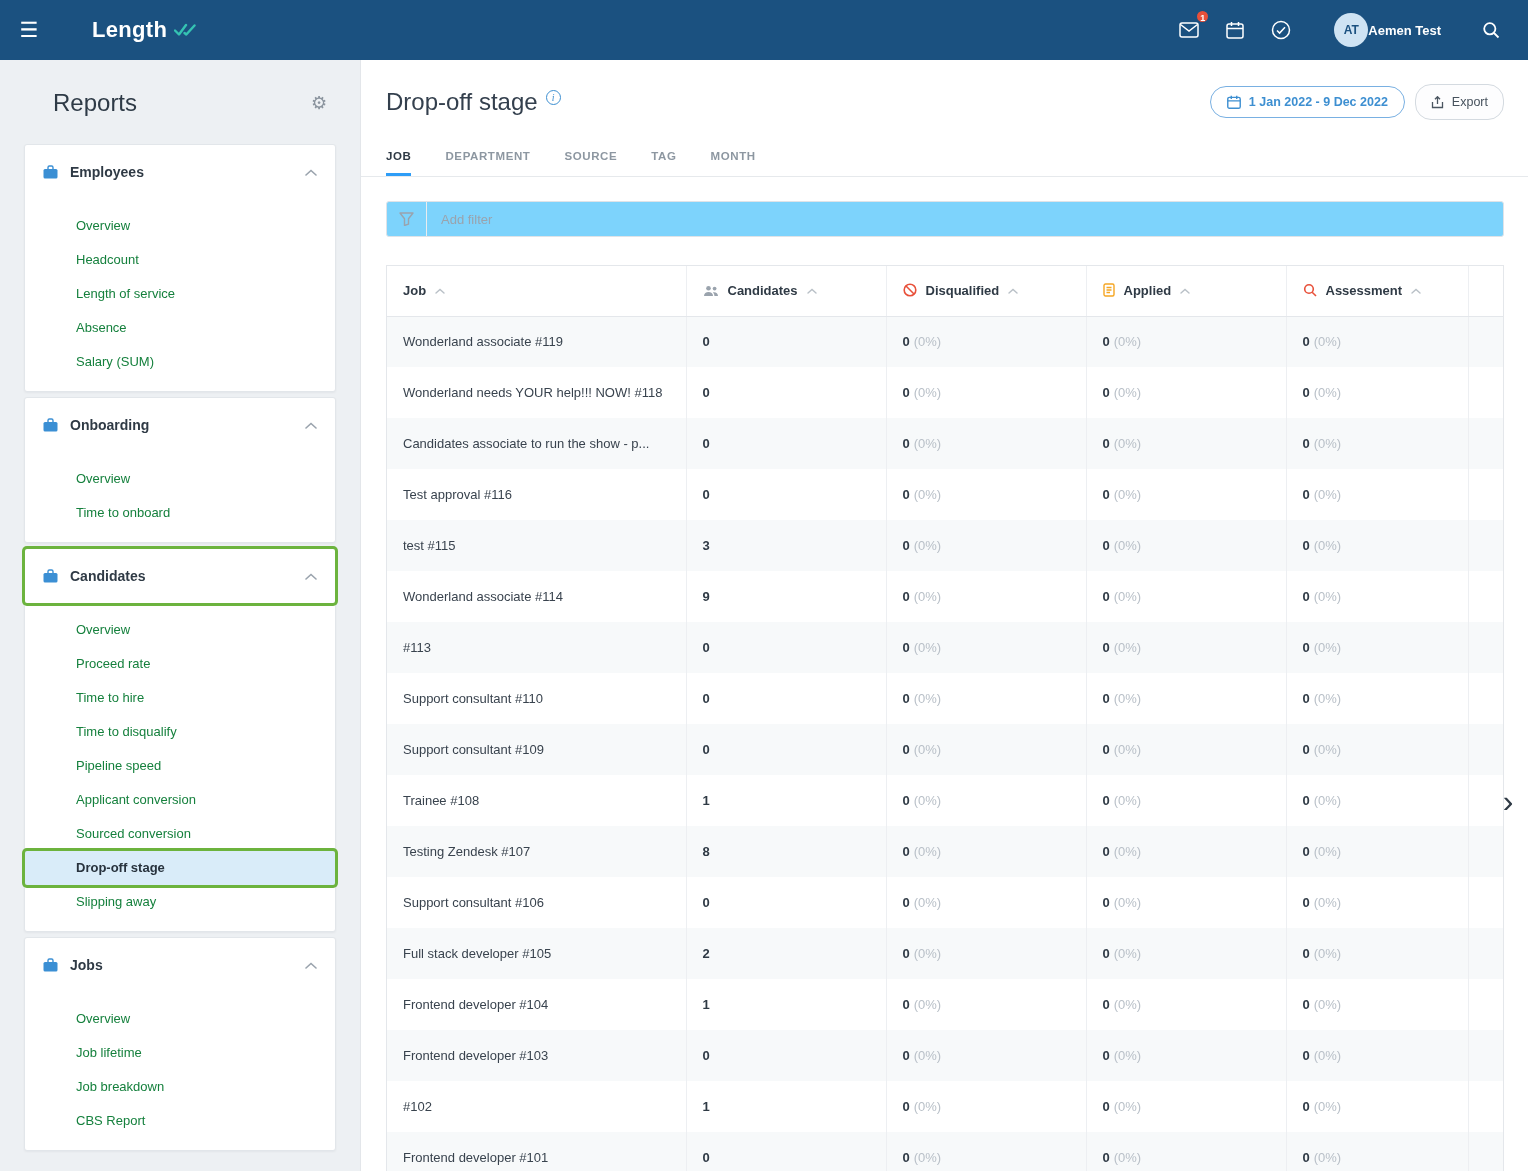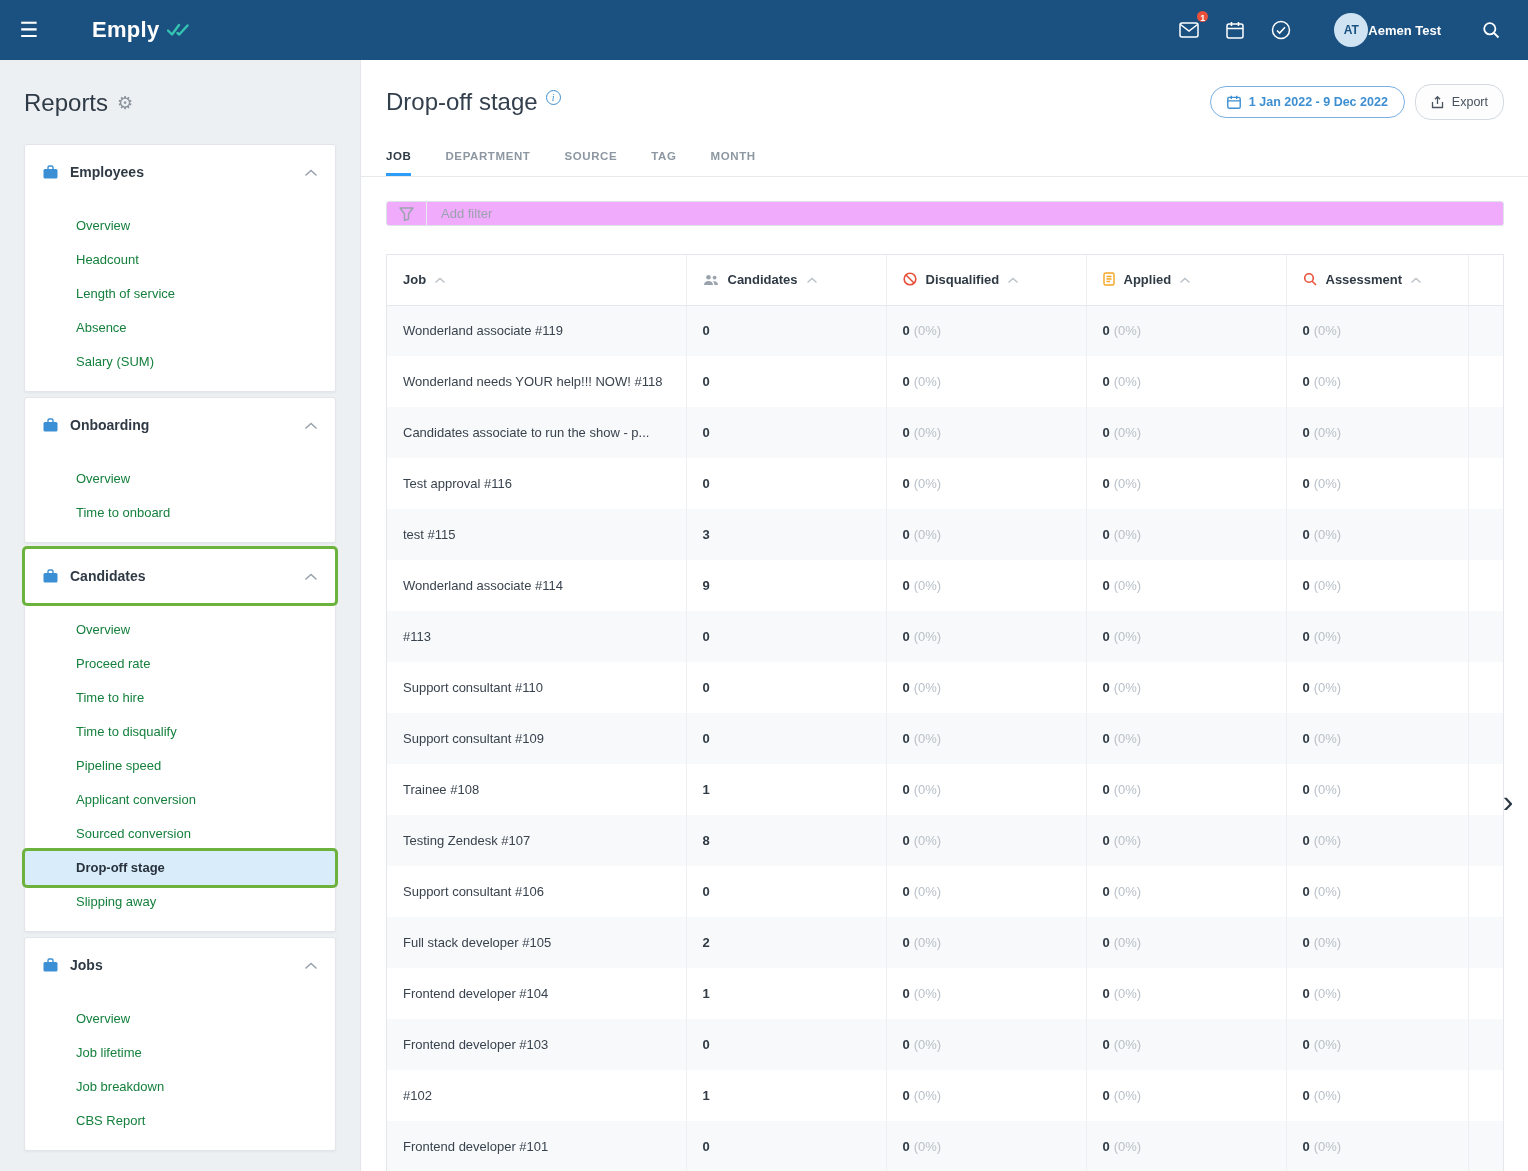--- a/index.html
+++ b/index.html
@@ -20,22 +20,22 @@
     border-radius:9px; background:#e8503a; color:#fff; font-size:9px; line-height:15px;
     text-align:center; font-weight:700; border:2px solid #1b5180; }
   .user { display:flex; align-items:center; margin:0 14px 0 30px; cursor:pointer; }
   .avatar { width:34px; height:34px; border-radius:50%; background:#cfe3f3; color:#1b5180;
     font-size:12px; font-weight:700; display:flex; align-items:center; justify-content:center; }
   .user-name { color:#fff; font-size:13px; font-weight:700; }
   .search-btn { margin-left:16px; }
 
   
   .sidebar { position:fixed; top:60px; left:0; width:360px; bottom:0; background:#edf0f3; }
-  .sidebar-head { display:flex; align-items:center; 
-    padding:26px 24px 24px 24px; }
+  .sidebar-head { display:flex; align-items:center; justify-content:space-between;
+    padding:26px 24px 24px 24px;margin-left:29px; }
   .sidebar-head h1 { margin:0; font-size:24px; font-weight:500; color:#2e3a46; line-height:32px; }
   .gear { width:34px; height:34px; border-radius:50%; border:none; background:transparent;
     color:#8b949e; font-size:18px; cursor:pointer; line-height:1; }
   .card { background:#fff; border:1px solid #e2e6ea; border-radius:3px; margin:0 24px 5px;
     box-shadow:0 1px 2px rgba(31,45,61,.05); }
   .section-header { display:flex; align-items:center; gap:12px; height:54px; padding:0 18px;
     font-size:14px; font-weight:700; color:#2f3a45; cursor:pointer; }
   .section-header.hl { box-shadow:0 0 0 3px #6cb33e; border-radius:2px; position:relative;
     background:#fff; z-index:2; }
   .sec-chev { margin-left:auto; display:flex; }
@@ -62,22 +62,22 @@
     border-radius:16px; border:1px solid #d4dae0; background:#fdfdfe; color:#47525d;
     font-size:12.5px; cursor:pointer; font-family:inherit; }
 
   .tabs { display:flex; gap:34px; padding:30px 0 0 25px; border-bottom:1px solid #e6e9ec; }
   .tab { font-size:11.5px; font-weight:700; letter-spacing:.6px; color:#8d97a1;
     padding-bottom:14px; position:relative; cursor:pointer; }
   .tab.active { color:#2e3944; }
   .tab.active::after { content:""; position:absolute; left:0; right:0; bottom:0; height:3px;
     background:#2e9df7; }
 
-  .filter-bar { display:flex; align-items:center; margin:24px 24px 0 25px; height:25px;
-    border:1px solid #dfe3e8; border-radius:3px; background:#f0abfc; }
+  .filter-bar { display:flex; align-items:center; margin:24px 24px 0 25px; height:36px;
+    border:1px solid #dfe3e8; border-radius:3px; background:#7dd3fc; }
   .funnel { width:40px; align-self:stretch; display:flex; justify-content:center;
     align-items:center; border-right:1px solid #e9ecef; }
   .filter-bar input { flex:1; border:none; outline:none; padding:0 14px; font-size:13px;
     color:#39434e; font-family:inherit; background:transparent; }
   .filter-bar input::placeholder { color:#9aa3ad; }
 
   .table-wrap { margin:28px 24px 0 25px; border:1px solid #e4e7eb; border-bottom:none;
     overflow:hidden; }
   table { border-collapse:collapse; table-layout:fixed; width:1119px; }
   th { height:50px; text-align:left; padding:0 8px 0 16px; font-size:13px; font-weight:700;
@@ -95,21 +95,21 @@
   .scroll-right { position:absolute; right:5px; top:722px; width:30px; height:38px; border:none;
     background:transparent; font-size:32px; color:#2f3a45; cursor:pointer; line-height:34px;
     padding:0; font-family:inherit; }
 </style>
 </head>
 <body>
 
 <header class="topbar">
   <button class="hamburger">☰</button>
   <div class="brand">
-    <span>Emply</span>
+    <span>Length</span>
     <span style="display:flex;">
       <svg width="22" height="14" viewBox="0 0 22 14" fill="none" stroke="#35c3b2" stroke-width="2.4" stroke-linecap="round" stroke-linejoin="round">
           <path d="M1 7.5l4 4L12 2"></path>
           <path d="M10.5 10l1.8 1.5L20.5 2.5"></path>
         </svg>
     </span>
   </div>
   <div class="topbar-right">
     <button class="tb-icon">
       <span style="display:flex;">

